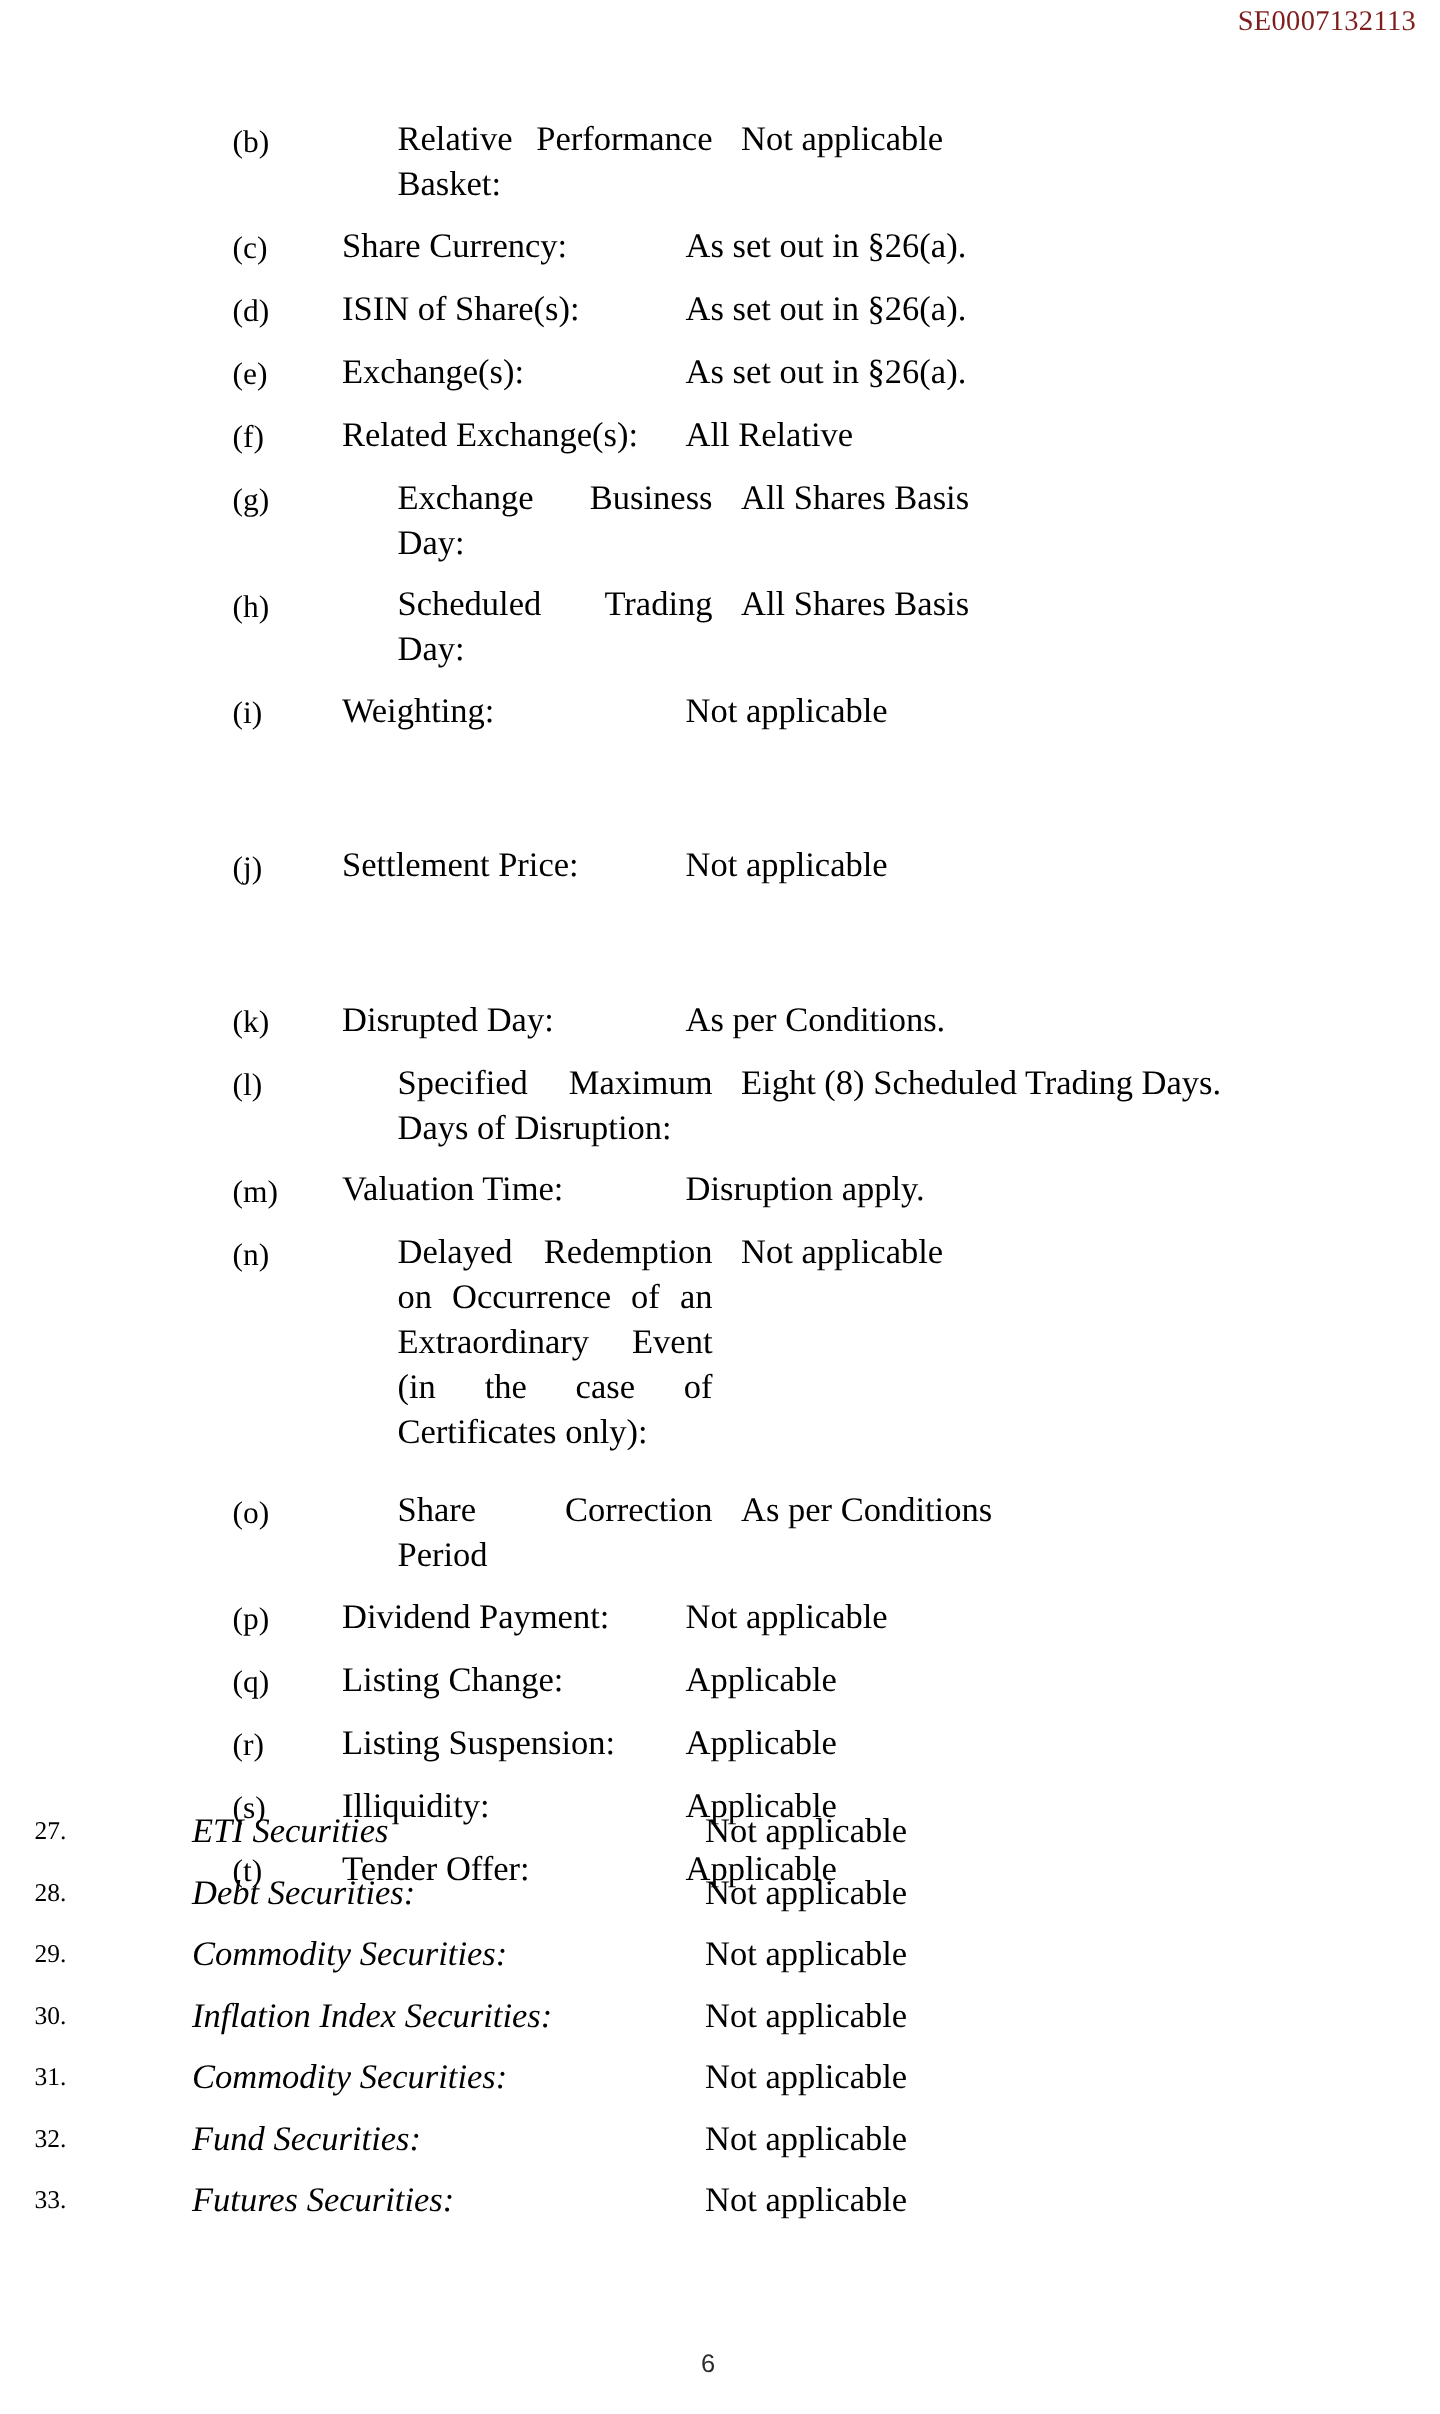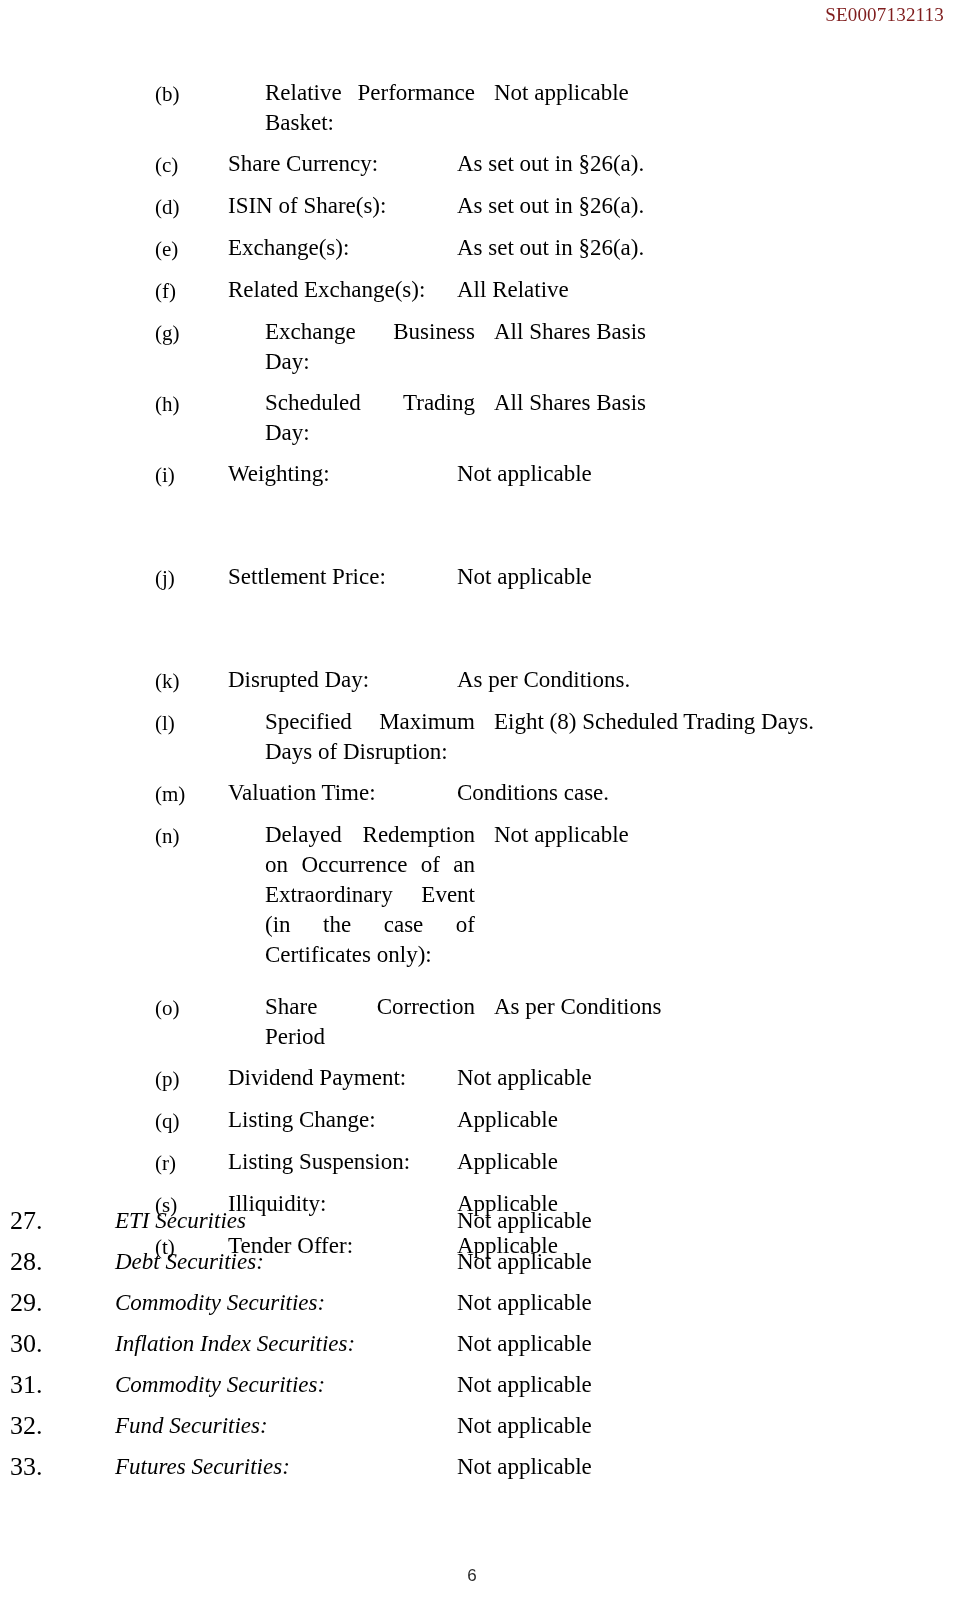--- a/index.html
+++ b/index.html
@@ -96,22 +96,22 @@
     position: relative;
     display: flex;
     align-items: flex-start;
     font-size: 23px;
     line-height: 30px;
     height: 41px;
   }
 
   .nrow .nmarker {
     flex: 0 0 105px;
-    margin-left: 10px;
-    font-size: 26px;
+    margin-left: 23px;
+    font-size: 17px;
   }
 
   .nrow .nlabel {
     flex: 0 0 342px;
     font-style: italic;
   }
 
   .nrow .nvalue {
     flex: 0 0 auto;
   }
@@ -210,21 +210,21 @@
     <div class="row">
       <div class="marker">(l)</div>
       <div class="label justify-all">Specified Maximum Days of Disruption:</div>
       <div class="value">Eight (8) Scheduled Trading Days.</div>
     </div>
     <div class="gap-sm"></div>
 
     <div class="row">
       <div class="marker">(m)</div>
       <div class="label">Valuation Time:</div>
-      <div class="value">Conditions case.</div>
+      <div class="value">Disruption apply.</div>
     </div>
     <div class="gap-sm"></div>
 
     <div class="row">
       <div class="marker">(n)</div>
       <div class="label justify-all">Delayed Redemption on Occurrence of an Extraordinary Event (in the case of Certificates only):</div>
       <div class="value">Not applicable</div>
     </div>
     <div class="gap-md"></div>
 

